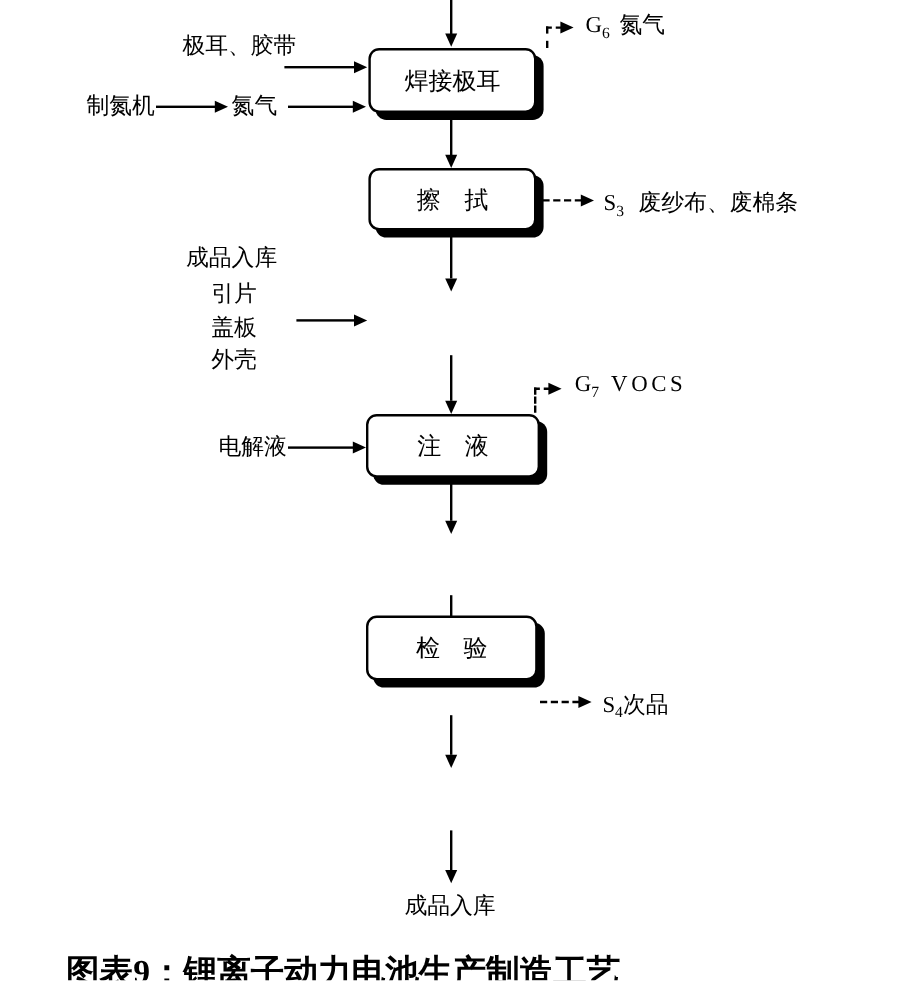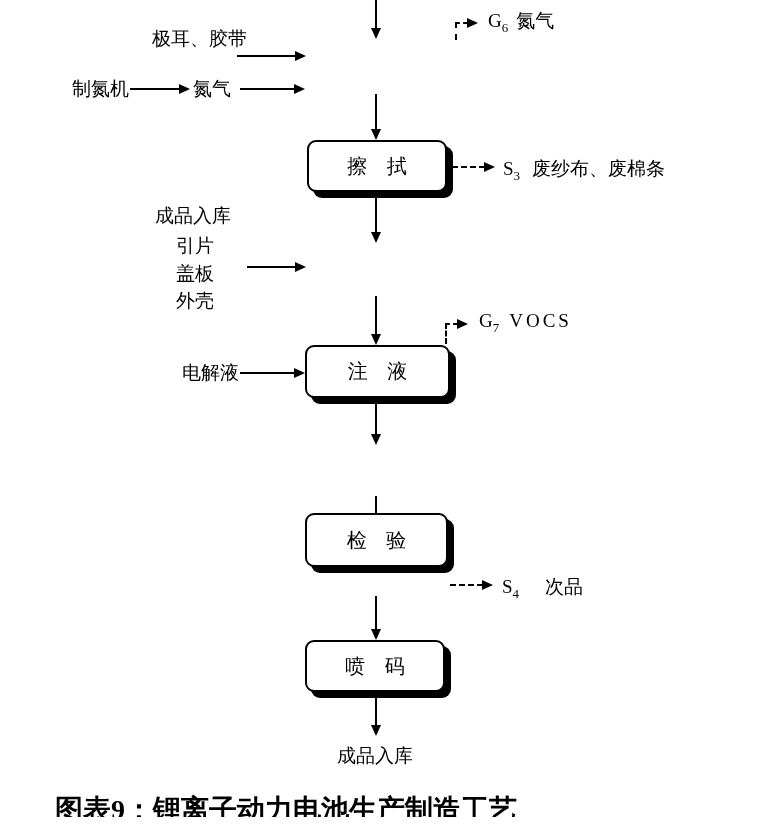--- a/index.html
+++ b/index.html
@@ -36,20 +36,23 @@
   <div class="hline" style="left:237px;top:55px;width:59px"></div>
   <div class="ah-r" style="left:295px;top:51px"></div>
 
   <div class="lbl" style="left:72px;top:78px">制氮机</div>
   <div class="hline" style="left:130px;top:88px;width:50px"></div>
   <div class="ah-r" style="left:179px;top:84px"></div>
   <div class="lbl" style="left:193px;top:78px">氮气</div>
   <div class="hline" style="left:240px;top:88px;width:55px"></div>
   <div class="ah-r" style="left:294px;top:84px"></div>
 
+  <div class="box" style="left:307px;top:40px;width:140px;height:54px">
+    <span>焊接极耳</span>
+  </div>
 
   <div class="dashv" style="left:455px;top:22px;height:18px"></div>
   <div class="dashh" style="left:455px;top:22px;width:13px"></div>
   <div class="ah-r" style="left:467px;top:18px"></div>
   <div class="emis" style="left:488px;top:8px">
     <span class="code">G</span><sub>6</sub><span class="zh" style="margin-left:8px">氮气</span>
   </div>
 
   <div class="vline" style="left:375px;top:94px;height:36px"></div>
   <div class="ah-d" style="left:371px;top:129px"></div>
@@ -100,29 +103,26 @@
   <div class="vline" style="left:375px;top:496px;height:35px"></div>
   <div class="ah-d" style="left:371px;top:531px"></div>
 
   <div class="box" style="left:305px;top:513px;width:143px;height:54px">
     <span>检 验</span>
   </div>
 
   <div class="dashh" style="left:450px;top:584px;width:33px"></div>
   <div class="ah-r" style="left:482px;top:580px"></div>
   <div class="emis" style="left:502px;top:574px">
-    <span class="code">S</span><sub>4</sub><span class="zh" style="margin-left:26px">次品</span>
+    <span class="code">S</span><sub>4</sub><span class="zh" style="">次品</span>
   </div>
 
   <div class="vline" style="left:375px;top:596px;height:33px"></div>
   <div class="ah-d" style="left:371px;top:629px"></div>
 
-  <div class="box" style="left:305px;top:640px;width:140px;height:52px">
-    <span>喷 码</span>
-  </div>
 
   <div class="vline" style="left:375px;top:692px;height:33px"></div>
   <div class="ah-d" style="left:371px;top:725px"></div>
   <div class="lbl" style="left:337px;top:745px">成品入库</div>
 
   <div class="caption" style="left:55px;top:791px">图表9：锂离子动力电池生产制造工艺</div>
 
 </div>
 
 </body></html>

